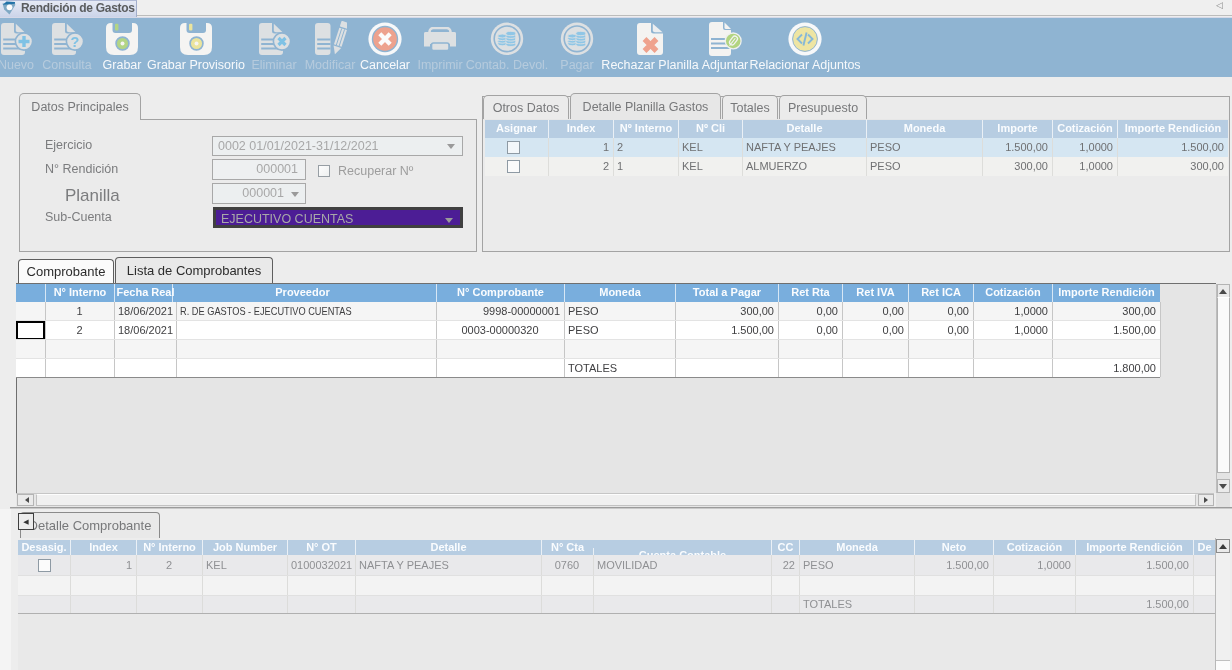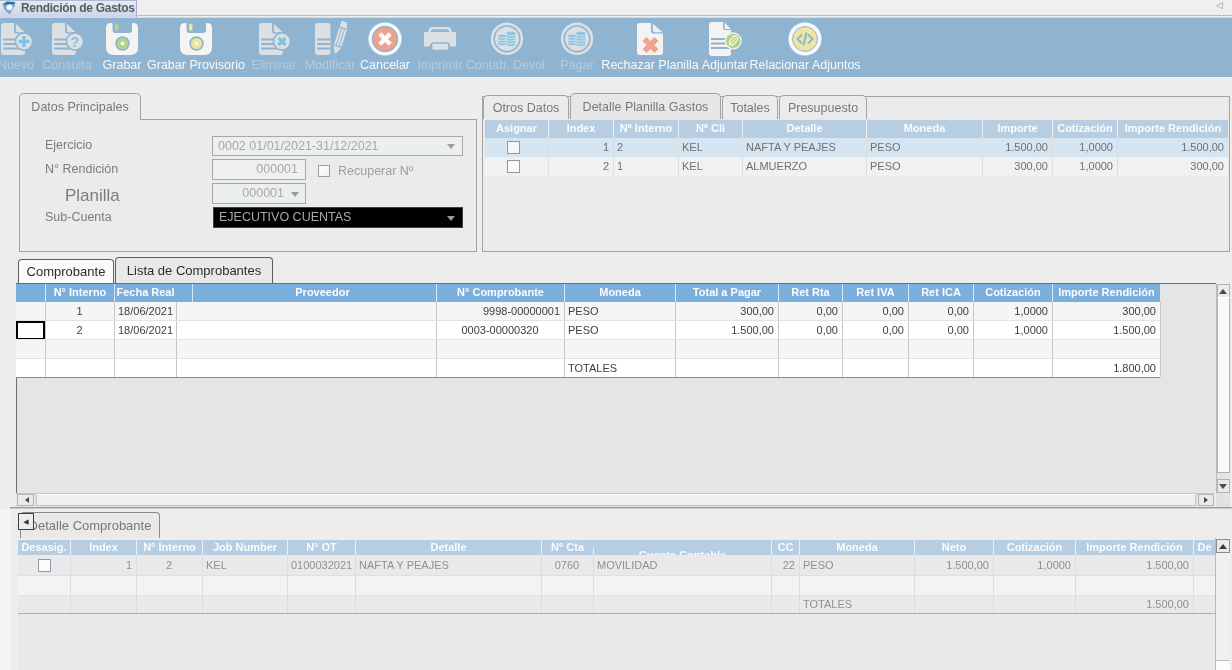--- a/index.html
+++ b/index.html
@@ -167,21 +167,21 @@
 <div class="abs" style="left:45px;top:138px;font-size:12.5px;color:#7b7c7e;">Ejercicio</div>
 <div class="abs" style="left:45px;top:162px;font-size:12.5px;color:#7b7c7e;">N° Rendición</div>
 <div class="abs" style="left:45px;top:186px;font-size:17px;color:#7b7c7e;margin-left:20px;">Planilla</div>
 <div class="abs" style="left:45px;top:210px;font-size:12.5px;color:#7b7c7e;">Sub-Cuenta</div>
 
 <div class="abs" style="left:212px;top:136px;width:251px;height:20px;background:#eceff0;border:1px solid #a8a8a8;font-size:12.5px;color:#a8a8a8;line-height:18px;padding-left:5px;">0002 01/01/2021-31/12/2021<span style="position:absolute;right:7px;top:7px;width:0;height:0;border:4.5px solid transparent;border-top:5.5px solid #9a9a9a;"></span></div>
 <div class="abs" style="left:212px;top:159px;width:94px;height:21px;background:#eef0f1;border:1px solid #a8a8a8;font-size:12.5px;color:#a8a8a8;line-height:19px;text-align:right;padding-right:7px;">000001</div>
 <div class="abs" style="left:318px;top:165px;width:12px;height:12px;background:linear-gradient(135deg,#fdfdfd,#eef0f0);border:1px solid #979ea4;"></div>
 <div class="abs" style="left:338px;top:164px;font-size:12.5px;color:#9d9d9d;">Recuperar Nº</div>
 <div class="abs" style="left:212px;top:183px;width:94px;height:21px;background:#eceff0;border:1px solid #a8a8a8;font-size:12.5px;color:#a8a8a8;line-height:19px;text-align:right;padding-right:21px;">000001<span style="position:absolute;right:6px;top:8px;width:0;height:0;border:4.5px solid transparent;border-top:5.5px solid #9a9a9a;"></span></div>
-<div class="abs" style="left:213px;top:207px;width:250px;height:21px;background:#000000;border:1px solid #404040;font-size:12.5px;color:#a8a8a8;line-height:19px;padding-left:5px;">EJECUTIVO CUENTAS<span style="position:absolute;right:7px;top:8px;width:0;height:0;border:4.5px solid transparent;border-top:5.5px solid #9a9a9a;"></span></div>
+<div class="abs" style="left:213px;top:207px;width:250px;height:21px;background:#4c1d95;border:3px solid #404040;font-size:12.5px;color:#a8a8a8;line-height:19px;padding-left:5px;">EJECUTIVO CUENTAS<span style="position:absolute;right:7px;top:8px;width:0;height:0;border:4.5px solid transparent;border-top:5.5px solid #9a9a9a;"></span></div>
 <div class="abs" style="left:482px;top:96px;width:748px;height:156px;border:1px solid #a3a3a3;background:#ebebeb;"></div>
 <div class="abs" style="left:483px;top:95px;width:86px;height:24px;background:#ebebeb;border:1px solid #a3a3a3;border-bottom:none;border-radius:5px 5px 0 0;font-size:12.5px;color:#77787a;line-height:24px;text-align:center;white-space:nowrap;">Otros Datos</div>
 <div class="abs" style="left:570px;top:93px;width:151px;height:26px;background:#e7e7e7;border:1px solid #a3a3a3;border-bottom:none;border-radius:5px 5px 0 0;font-size:12.5px;color:#77787a;line-height:26px;text-align:center;white-space:nowrap;">Detalle Planilla Gastos</div>
 <div class="abs" style="left:722px;top:95px;width:56px;height:24px;background:#ebebeb;border:1px solid #a3a3a3;border-bottom:none;border-radius:5px 5px 0 0;font-size:12.5px;color:#77787a;line-height:24px;text-align:center;white-space:nowrap;">Totales</div>
 <div class="abs" style="left:779px;top:95px;width:88px;height:24px;background:#ebebeb;border:1px solid #a3a3a3;border-bottom:none;border-radius:5px 5px 0 0;font-size:12.5px;color:#77787a;line-height:24px;text-align:center;white-space:nowrap;">Presupuesto</div>
 <div class="abs" style="left:483px;top:119px;width:746px;height:1px;background:#e7e7e7;"></div>
 <div class="abs" style="left:485px;top:120px;width:743px;height:18px;background:#b7cde2;">
 <div class="hdrcell" style="left:0px;width:63px;border-left:none;">Asignar</div>
 <div class="hdrcell" style="left:63px;width:65px;">Index</div>
 <div class="hdrcell" style="left:128px;width:65px;">Nº Interno</div>
@@ -223,33 +223,34 @@
 <div class="abs" style="left:1052px;top:138px;width:1px;height:38px;background:#ddddda;"></div>
 <div class="abs" style="left:1117px;top:138px;width:1px;height:38px;background:#ddddda;"></div>
 
 <div class="abs" style="left:18px;top:259px;width:96px;height:24px;background:#fbfbfb;border:1px solid #5e5e5e;border-bottom:none;border-radius:4px 4px 0 0;font-size:13px;color:#2c2c2c;line-height:23px;text-align:center;">Comprobante</div>
 <div class="abs" style="left:115px;top:257px;width:158px;height:26px;background:#e9e9e9;border:1px solid #5e5e5e;border-bottom:none;border-radius:4px 4px 0 0;font-size:13px;color:#2c2c2c;line-height:25px;text-align:center;">Lista de Comprobantes</div>
 <div class="abs" style="left:16px;top:283px;width:1200px;height:210px;background:#e5e5e5;border-top:1px solid #6f6f6f;border-left:1px solid #6f6f6f;"></div>
 <div class="abs" style="left:16px;top:284px;width:1144px;height:18px;background:#79aedd;">
 <div class="hdrcell" style="left:0px;width:29px;border-left:none;"></div>
 <div class="hdrcell" style="left:29px;width:69px;">N° Interno</div>
 <div class="hdrcell" style="left:98px;width:62px;">Fecha Real</div>
-<div class="hdrcell" style="left:176px;width:260px;">Proveedor</div>
+<div class="hdrcell" style="left:156px;width:260px;">Proveedor</div>
 <div class="hdrcell" style="left:420px;width:128px;">N° Comprobante</div>
 <div class="hdrcell" style="left:548px;width:111px;">Moneda</div>
 <div class="hdrcell" style="left:659px;width:103px;">Total a Pagar</div>
 <div class="hdrcell" style="left:762px;width:64px;">Ret Rta</div>
 <div class="hdrcell" style="left:826px;width:66px;">Ret IVA</div>
 <div class="hdrcell" style="left:892px;width:65px;">Ret ICA</div>
 <div class="hdrcell" style="left:957px;width:79px;">Cotización</div>
 <div class="hdrcell" style="left:1036px;width:108px;">Importe Rendición</div>
 </div>
 <div class="abs" style="left:16px;top:302px;width:1144px;height:19px;background:#f5f5f5;">
 <div class="cell" style="left:29px;width:69px;text-align:center;color:#3e3e40;line-height:19px;">1</div>
 <div class="cell" style="left:98px;width:62px;color:#3e3e40;line-height:19px;">18/06/2021</div>
+<div class="cell" style="left:160px;width:260px;color:#3e3e40;line-height:19px;"><span style="display:inline-block;transform:scaleX(.84);transform-origin:0 50%;white-space:nowrap;">R. DE GASTOS - EJECUTIVO CUENTAS</span></div>
 <div class="cell" style="left:420px;width:128px;text-align:right;color:#3e3e40;line-height:19px;">9998-00000001</div>
 <div class="cell" style="left:548px;width:111px;color:#3e3e40;line-height:19px;">PESO</div>
 <div class="cell" style="left:659px;width:103px;text-align:right;color:#3e3e40;line-height:19px;">300,00</div>
 <div class="cell" style="left:762px;width:64px;text-align:right;color:#3e3e40;line-height:19px;">0,00</div>
 <div class="cell" style="left:826px;width:66px;text-align:right;color:#3e3e40;line-height:19px;">0,00</div>
 <div class="cell" style="left:892px;width:65px;text-align:right;color:#3e3e40;line-height:19px;">0,00</div>
 <div class="cell" style="left:957px;width:79px;text-align:right;color:#3e3e40;line-height:19px;">1,0000</div>
 <div class="cell" style="left:1036px;width:108px;text-align:right;color:#3e3e40;line-height:19px;">300,00</div>
 </div>
 <div class="abs" style="left:16px;top:321px;width:1144px;height:19px;background:#ffffff;">

